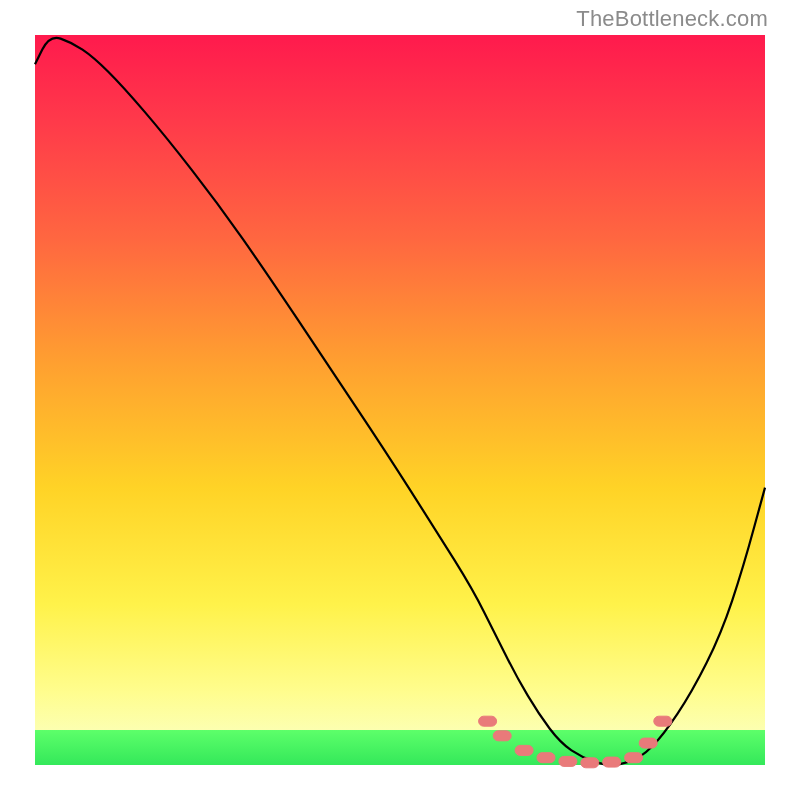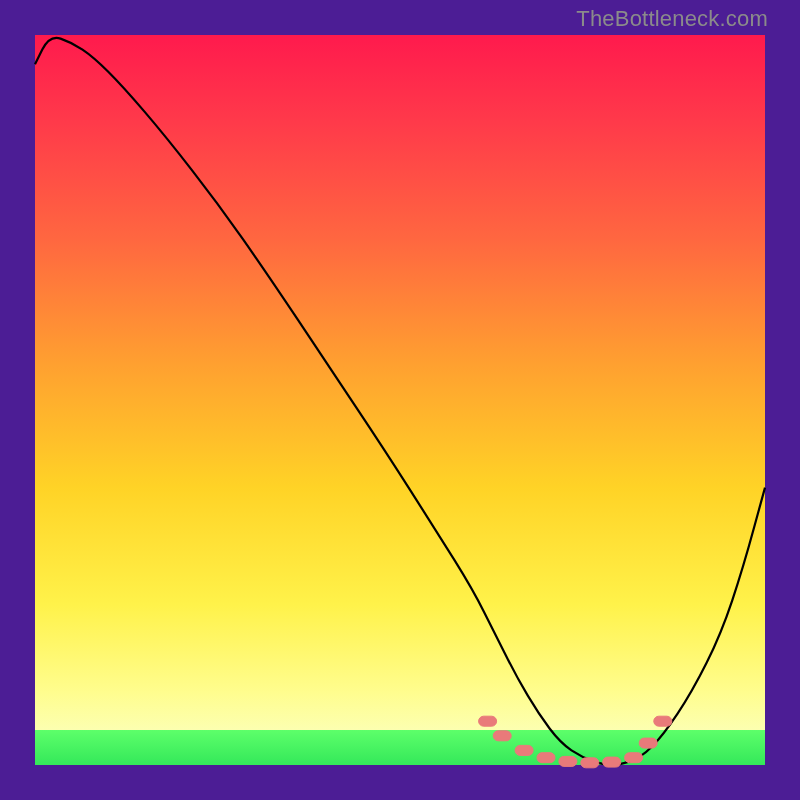--- a/index.html
+++ b/index.html
@@ -10,21 +10,21 @@
     background: #000;
     overflow: hidden;
     font-family: Arial, Helvetica, sans-serif;
   }
   .frame {
     position: absolute;
     left: 0;
     top: 0;
     width: 800px;
     height: 800px;
-    background: #4c1d95;
+    background: #ffffff;
   }
   .plot {
     position: absolute;
     left: 35px;
     top: 35px;
     width: 730px;
     height: 730px;
     
     background: linear-gradient(
       to bottom,

